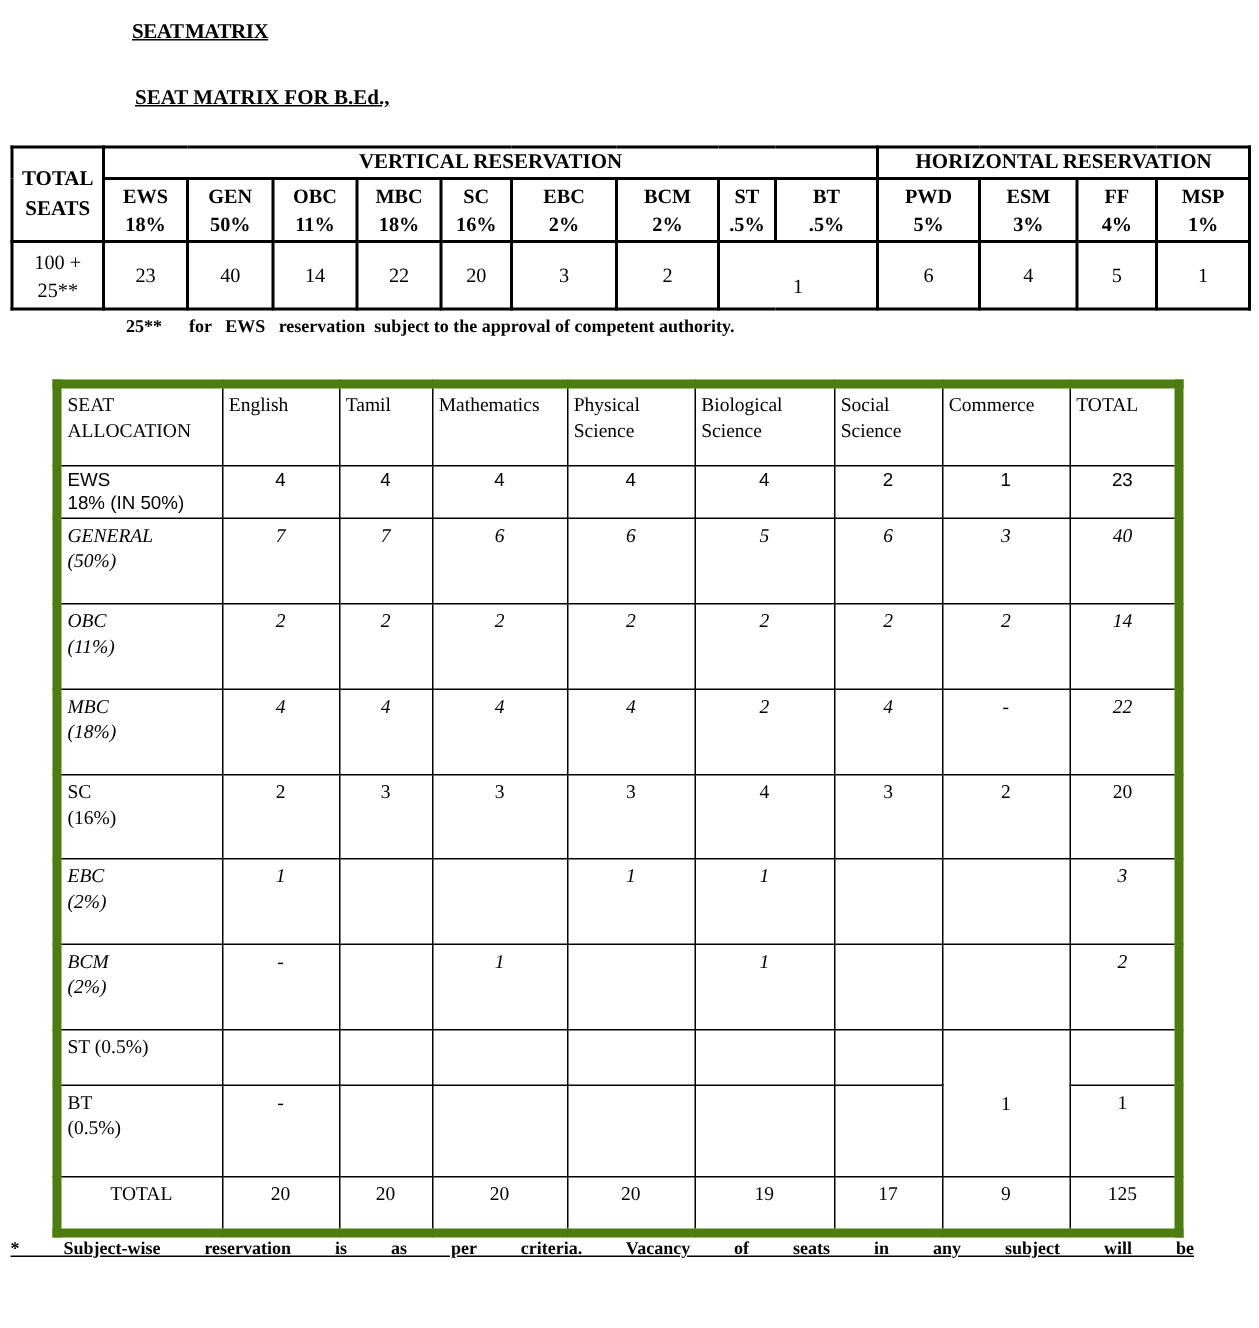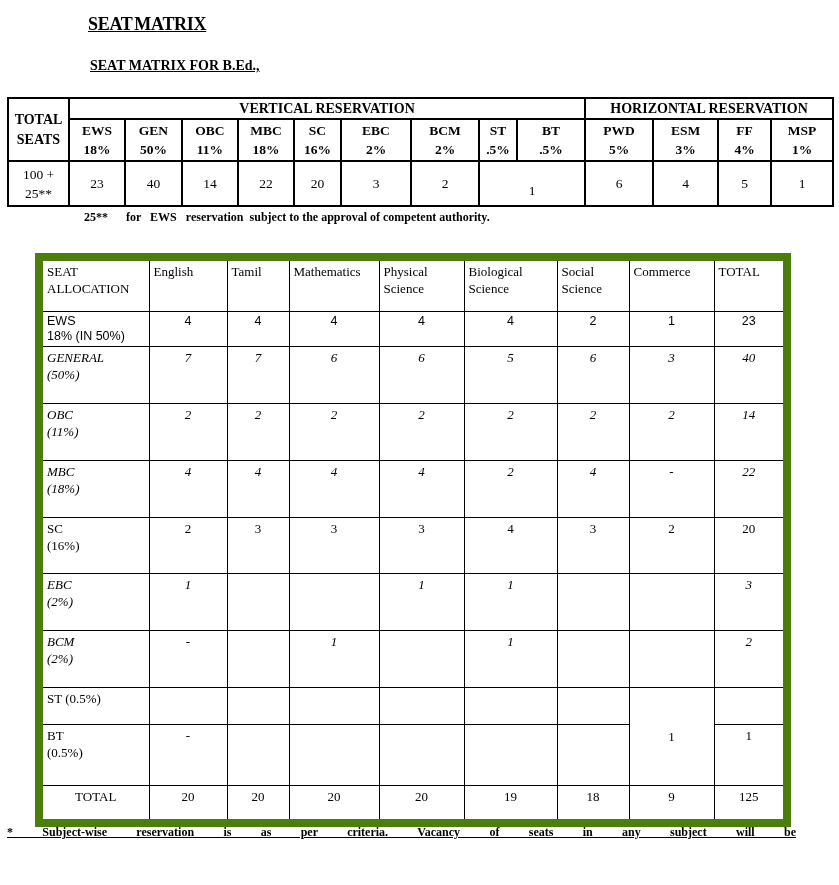--- a/index.html
+++ b/index.html
@@ -3,21 +3,21 @@
 <meta charset="utf-8">
 <style>
   html,body { margin:0; padding:0; background:#ffffff; }
   .page {
     position:relative; width:839px; height:885px; background:#fff;
     font-family:"Liberation Serif", serif; color:#000;
     overflow:hidden;
   }
   .title {
     position:absolute; left:88px; top:14px;
-    font-size:18px; font-weight:bold; text-decoration:underline;
+    font-size:14px; font-weight:bold; text-decoration:underline;
     letter-spacing:-0.3px; word-spacing:-2px;
   }
   .subtitle {
     position:absolute; left:90px; top:58px;
     font-size:14px; font-weight:bold; text-decoration:underline;
   }
   table { border-collapse:collapse; table-layout:fixed;padding-left:26px; }
   
   #t1 { position:absolute; left:7px; top:97px; width:825px; border:2px solid #000; }
   #t1 td { border:2px solid #000; overflow:hidden; }
@@ -27,21 +27,21 @@
   #t1 .val  { text-align:center; font-size:13.5px; line-height:19px; vertical-align:middle; }
   #t1 .stbt { vertical-align:bottom; padding-bottom:5px; }
   .ln { display:block; }
   .rh21 { height:21px; } .rh42 { height:42px; } .rh45 { height:45px; }
   
   .ews-note {
     position:absolute; left:84px; top:210px;
     font-size:12px; font-weight:bold; white-space:pre-wrap;
   }
   
-  #t2 { position:absolute; left:35px; top:253px; width:748px; border:8px solid #4d7c0f; font-size:13px; }
+  #t2 { position:absolute; left:35px; top:253px; width:748px; border:6px solid #4d7c0f; font-size:13px; }
   #t2 td { border:1px solid #000; vertical-align:top; padding:2px 4px; line-height:17px; overflow:hidden; }
   #t2 .h   { text-align:left; }
   #t2 .lbl { text-align:left; }
   #t2 .num { text-align:center; padding:2px 1px; }
   #t2 .ctr { text-align:center; }
   #t2 .mid { vertical-align:middle; }
   #t2 .sans { font-family:"Liberation Sans", sans-serif; font-size:12.5px; line-height:15px; }
   .rh54 { height:54px; } .rh34 { height:34px; } .rh57 { height:57px;font-style:italic; }
   .rh56 { height:56px; } .rh37 { height:37px; } .rh61 { height:61px; }
   .rh38 { height:38px; }
@@ -349,21 +349,21 @@
       <td class="num">1</td>
     </tr>
 
     <tr class="rh38">
       <td class="ctr">TOTAL</td>
       <td class="num">20</td>
       <td class="num">20</td>
       <td class="num">20</td>
       <td class="num">20</td>
       <td class="num">19</td>
-      <td class="num">18</td>
+      <td class="num">17</td>
       <td class="num">9</td>
       <td class="num">125</td>
     </tr>
   </tbody>
     </table>
 
   <div class="footnote">
     <div class="j">* Subject-wise reservation is as per criteria. Vacancy of seats in any subject will be</div>
   </div>
 

